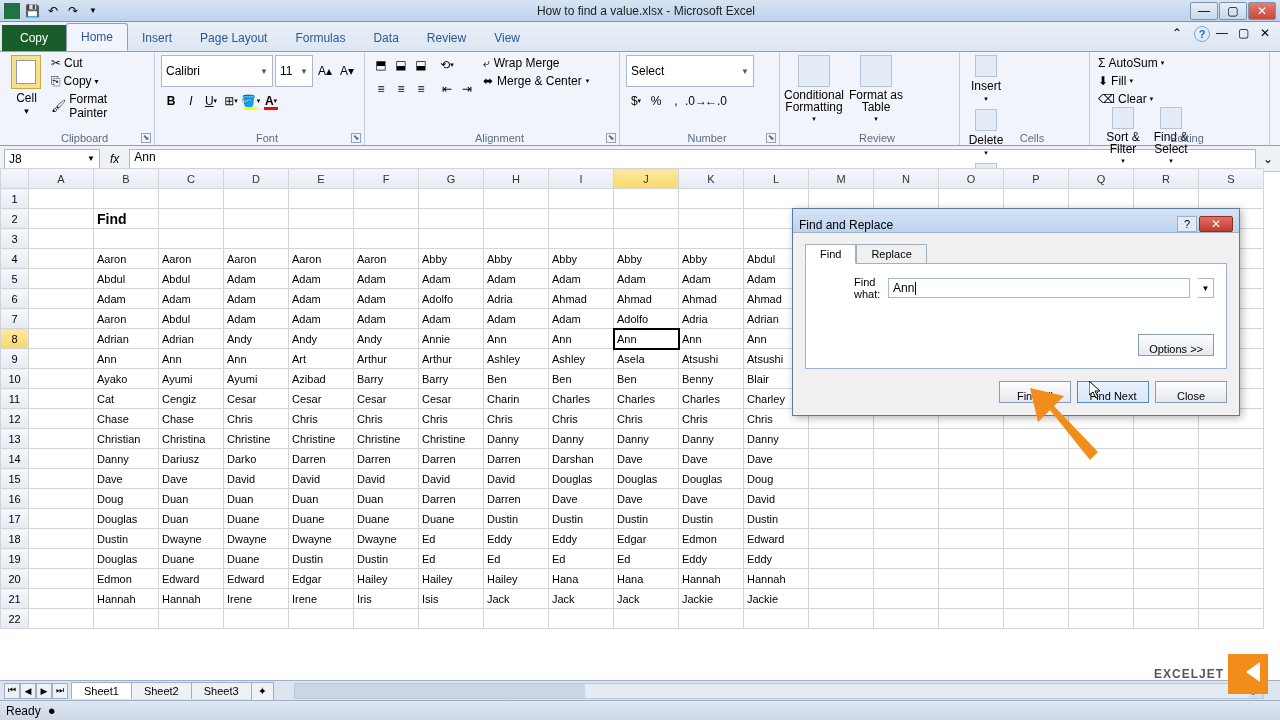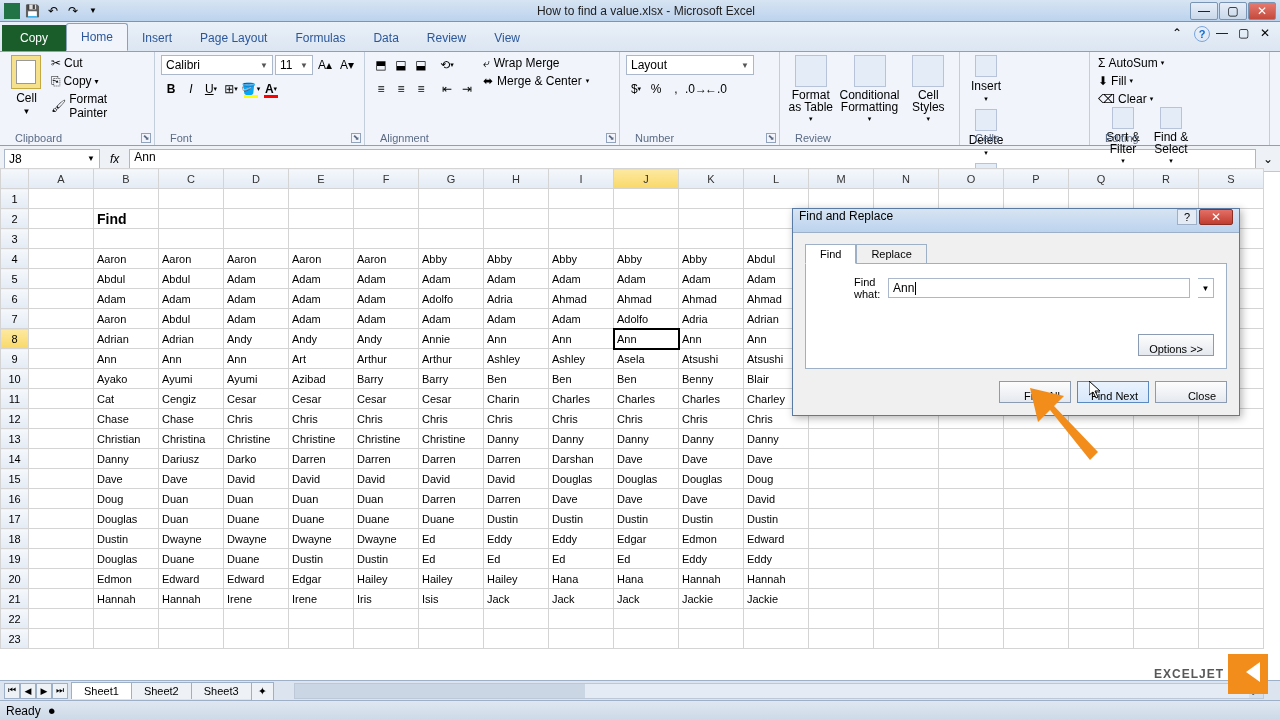--- a/index.html
+++ b/index.html
@@ -20,34 +20,34 @@
 .file-tab { background: #1a5d2a; color: #fff; padding: 6px 18px; font-size: 12px; cursor: pointer; }
 .rtab { padding: 6px 14px; font-size: 12px; color: #2b579a; cursor: pointer; text-align: right; }
 .rtab.active { background: #f1f5fb; border: 1px solid #8ba0bc; border-bottom: 1px solid #f1f5fb; border-radius: 3px 3px 0 0; color: #2b579a; }
 .ribbon-right { position: absolute; right: 4px; top: 4px; display: flex; gap: 6px; align-items: center; }
 .ribbon-right .icon { width: 16px; height: 16px; cursor: pointer; }
 .help-icon { color: #0d6ccf; font-weight: bold; border: 1px solid #7aa5dd; border-radius: 50%; width: 16px; height: 16px; display:inline-flex;align-items:center;justify-content:center; font-size:11px;}
 
 
 .ribbon { height: 94px; background: #f1f5fb; border-bottom: 1px solid #8ba0bc; display: flex; }
 .rgroup { border-right: 1px solid #c3cedd; position: relative; padding: 3px 6px 14px 6px; display: flex; flex-direction: column; }
-.rgroup-label { position: absolute; bottom: 1px; left: 15px; right: 0; font-size: 11px; color: #5b6b85; }
+.rgroup-label { position: absolute; bottom: 1px; left: 15px; right: 0; text-align: center; font-size: 11px; color: #5b6b85; }
 .rgroup .dlauncher { position: absolute; bottom: 2px; right: 3px; width: 10px; height: 10px; border: 1px solid #90a2bc; font-size: 8px; line-height: 8px; text-align: center; color: #5b6b85; cursor: pointer; }
 
 .clipboard-group { width: 155px; }
 .paste-btn { width: 42px; display: flex; flex-direction: column; align-items: center; gap: 2px; cursor: pointer; }
 .paste-icon { width: 30px; height: 34px; background: #f5e08d; border: 1px solid #c4a840; position: relative; }
 .paste-icon::after { content:''; position:absolute; top:4px; left:4px; right:4px; bottom:4px; background:#fff; border:1px solid #999; }
 .clip-side { display: flex; flex-direction: column; gap: 2px; font-size: 11px; }
 .clip-side .item { display: flex; align-items: center; gap: 3px; cursor: pointer; padding: 1px 2px;}
 .clip-row { display: flex; gap: 2px; }
 
 .font-group { width: 210px; }
 .fontrow { display: flex; gap: 2px; margin-bottom: 4px; align-items: center; }
-.combo { border: 1px solid #abb8cc; background: #fff; height: 20px; display: flex; align-items: center; padding: 0 4px; font-size: 11px; cursor: pointer; }
+.combo { border: 1px solid #abb8cc; background: #fff; height: 32px; display: flex; align-items: center; padding: 0 4px; font-size: 11px; cursor: pointer; }
 .combo .dd { margin-left: auto; font-size: 8px; color: #555; }
 .fontname { width: 112px; }
 .fontsize { width: 38px; }
 .smallbtn { width: 20px; height: 20px; border: 1px solid transparent; display: inline-flex; align-items: center; justify-content: center; cursor: pointer; font-size: 12px;}
 .btnrow { display: flex; gap: 0px; }
 
 .align-group { width: 255px; }
 .alignrow { display:flex; gap:0; margin-bottom:4px;}
 .wrap-merge { display:flex; flex-direction:column; gap:2px; margin-left: 4px; }
 .wide-item { display:flex; align-items:center; gap:4px; cursor:pointer; font-size:11px; padding:1px 2px; }
@@ -97,37 +97,37 @@
 .hscrollbar { flex:1; margin: 0 16px 0 20px; height: 16px; background: #e4ebf4; position:relative; border:1px solid #bcc7d8;}
 .hscrollbar .thumb { position:absolute; left:0; top:0; bottom:0; width: 30%; background:#cad6e4;}
 .hscrollbar .arrow { position:absolute; top:0; bottom:0; width:14px; background:#d5deeb; display:flex;align-items:center;justify-content:center; font-size:9px;}
 .hscrollbar .arrow.left{left:0;} .hscrollbar .arrow.right{right:0;}
 
 
 .statusbar { position: absolute; bottom: 0; left: 0; right: 0; height: 20px; background: linear-gradient(#dfe7f1,#cdd9e8); border-top: 1px solid #9db0c8; display: flex; align-items: center; padding: 0 6px; font-size: 11px; }
 
 
 .dialog { position: absolute; top: 208px; left: 792px; width: 448px; background: #f0f0f0; border: 1px solid #5a7aa6; box-shadow: 2px 2px 8px rgba(0,0,0,0.3); }
-.dialog .dtitle { height: 24px; background: linear-gradient(#d7e4f2,#bcd3ee); display: flex; align-items: flex-start; padding: 0 6px; border-bottom: 1px solid #9db0c8; }
+.dialog .dtitle { height: 24px; background: linear-gradient(#d7e4f2,#bcd3ee); display: flex; align-items: flex-end; padding: 0 6px; border-bottom: 1px solid #9db0c8; }
 .dialog .dtitle .t { flex:1; font-size:12px; }
 .dialog .dtitle .help { width:20px; height:16px; background:#e4ebf4; border:1px solid #9db0c8; display:inline-flex;align-items:center;justify-content:center; margin-right:2px; cursor:pointer; font-size:11px;}
 .dialog .dtitle .close { width:34px; height:16px; background: linear-gradient(#e36f66,#c13d2f); color:#fff; display:inline-flex; align-items:center; justify-content:center; cursor:pointer; border:1px solid #8a2f24; border-radius:2px;}
 .dialog .dtabs { display: flex; padding: 10px 12px 0 12px; }
 .dialog .dtab { padding: 3px 14px; border: 1px solid #9db0c8; background: #fff; font-size: 11px; cursor: pointer; position: relative; top:1px; }
 .dialog .dtab.active { border-bottom: 1px solid #fff; z-index:2;}
 .dialog .dtab.inactive { background: #f0f0f0; }
 .dialog .dbody { margin: 0 12px 12px 12px; border: 1px solid #9db0c8; background: #fff; padding: 12px; position: relative; }
 .dialog .row { display:flex; align-items:center; gap:8px; margin-bottom: 12px; }
 .dialog .row label { font-size: 11px; width: 62px; padding-left: 36px; }
 .dialog .finput { flex:1; border:1px solid #abb8cc; height:20px; padding:0 4px; display:flex; align-items:center; font-size:11px; }
 .dialog .finput .caret { border-left:1px solid #000; height:13px; margin-left:1px; animation: blink 1s steps(1) infinite; }
 @keyframes blink { 50% { opacity:0; } }
 .dialog .finput-dd { width:16px; height:20px; border:1px solid #abb8cc; border-left:none; display:flex;align-items:center;justify-content:center; font-size:8px; cursor:pointer;}
 .dialog .opts-row { display:flex; justify-content:flex-end; margin: 34px 0 0 0;}
-.dialog .dbtn { min-width: 72px; height: 22px; border: 1px solid #8a9bb2; background: linear-gradient(#fdfdfd,#e5e9ef); font-size: 11px; cursor: pointer; padding: 8px 10px; text-align: right; }
+.dialog .dbtn { min-width: 72px; height: 22px; border: 1px solid #8a9bb2; background: linear-gradient(#fdfdfd,#e5e9ef); font-size: 11px; cursor: pointer; padding: 8px 10px; }
 .dialog .dbtns { display: flex; justify-content: flex-end; gap: 6px; padding: 0 12px 12px 12px; }
 .dialog .dbtn.hover { background: linear-gradient(#eaf3fd,#d7e7fb); border-color:#5a8ac0; }
 .cursor-arrow { position:absolute; width:14px; height:18px; pointer-events:none; }
 .cursor-arrow svg { width:14px; height:18px; }
 
 
 .anno-arrow { position:absolute; pointer-events:none; }
 
 
 .watermark { position: absolute; right: 12px; bottom: 26px; font-size: 36px; font-weight: 700; color: #585858; letter-spacing: 1px; display:flex; align-items:center; gap:4px;}
@@ -266,49 +266,44 @@
           </div>
       </div>
     </div>
     <div class="rgroup-label">Alignment</div>
     <div class="dlauncher">⬊</div>
   </div>
 
   <div class="rgroup number-group">
     <div class="fontrow">
       <div class="combo number-combo">
-          <span>Layout</span>
+          <span>Select</span>
           <span class="dd">▼</span>
         </div>
     </div>
     <div class="btnrow">
       <span class="smallbtn">$<span style="font-size:7px;">▾</span></span>
       <span class="smallbtn">%</span>
       <span class="smallbtn">,</span>
       <span class="smallbtn">.0→</span>
       <span class="smallbtn">←.0</span>
     </div>
     <div class="rgroup-label">Number</div>
     <div class="dlauncher">⬊</div>
   </div>
 
   <div class="rgroup styles-group">
-    <div class="bigbtn">
-        <div class="bicon"></div>
-        <span style="line-height:1;">Format as Table</span>
-        <span style="font-size:7px;">▾</span>
-      </div>
     <div class="bigbtn">
         <div class="bicon"></div>
         <span style="line-height:1;">Conditional Formatting</span>
         <span style="font-size:7px;">▾</span>
       </div>
     <div class="bigbtn">
         <div class="bicon"></div>
-        <span style="line-height:1;">Cell Styles</span>
+        <span style="line-height:1;">Format as Table</span>
         <span style="font-size:7px;">▾</span>
       </div>
     <div class="rgroup-label">Review</div>
   </div>
 
   <div class="rgroup cells-group">
     <div class="bigbtn" style="width:40px;">
         <div class="bicon" style="width:22px;height:22px;"></div>
         <span>Insert</span>
         <span style="font-size:7px;">▾</span>
@@ -872,42 +867,20 @@
           <td class="cell"></td>
           <td class="cell"></td>
           <td class="cell"></td>
           <td class="cell"></td>
           <td class="cell"></td>
           <td class="cell"></td>
           <td class="cell"></td>
           <td class="cell"></td>
           <td class="cell"></td>
         </tr>
-        <tr>
-          <td class="rowhead">23</td>
-          <td class="cell"></td>
-          <td class="cell"></td>
-          <td class="cell"></td>
-          <td class="cell"></td>
-          <td class="cell"></td>
-          <td class="cell"></td>
-          <td class="cell"></td>
-          <td class="cell"></td>
-          <td class="cell"></td>
-          <td class="cell"></td>
-          <td class="cell"></td>
-          <td class="cell"></td>
-          <td class="cell"></td>
-          <td class="cell"></td>
-          <td class="cell"></td>
-          <td class="cell"></td>
-          <td class="cell"></td>
-          <td class="cell"></td>
-          <td class="cell"></td>
-        </tr>
       </tbody>
     </table>
 </div>
 
 <div class="sheettabs">
   <div class="nav">
     <span class="navbtn">⏮</span>
     <span class="navbtn">◀</span>
     <span class="navbtn">▶</span>
     <span class="navbtn">⏭</span>

